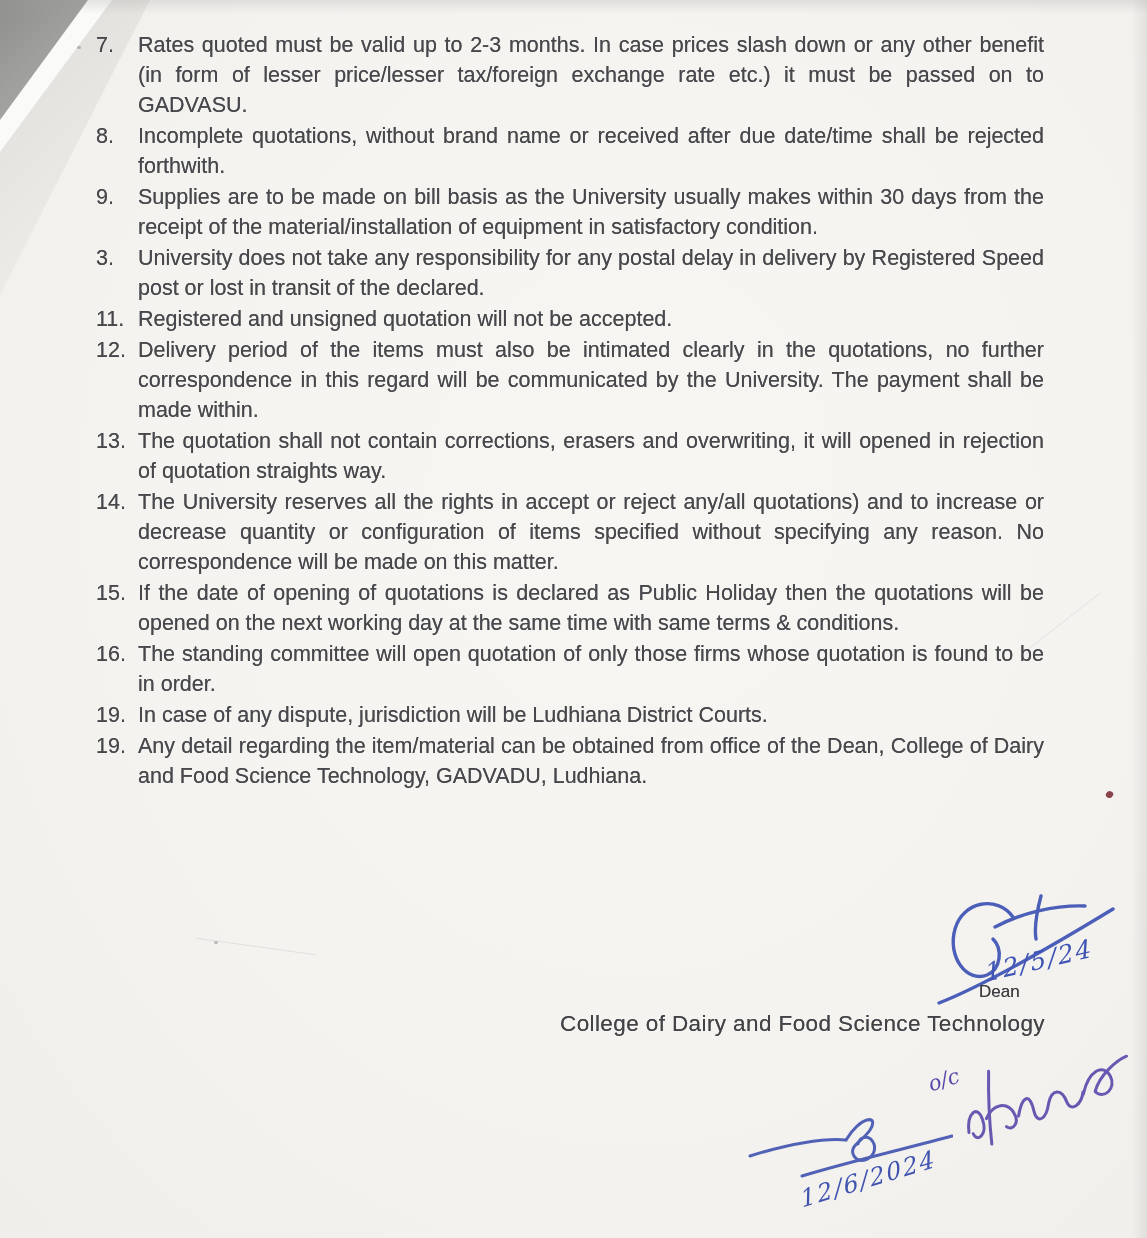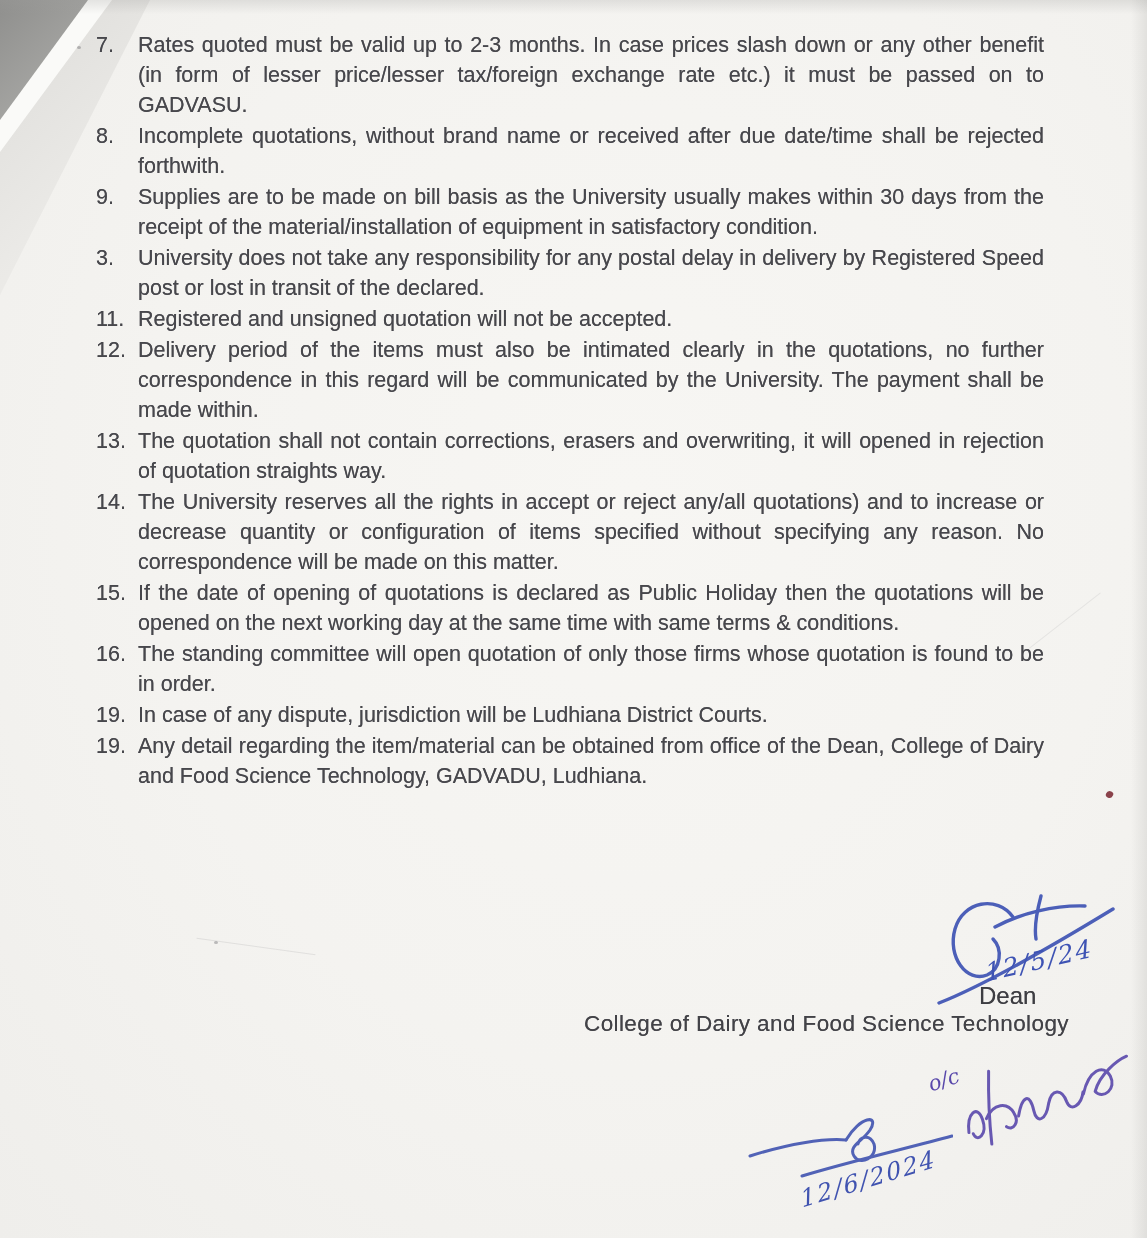--- a/index.html
+++ b/index.html
@@ -39,23 +39,23 @@
     text-shadow:0 0 .4px rgba(71,71,76,.75); }
   .term-num { width:42px; flex-shrink:0; }
   .term-text { flex:1; text-align:justify; }
 
   
   .sig-ink path { fill:none; stroke-linecap:round; stroke-linejoin:round; }
   .dean-sig { position:absolute; left:935px; top:893px; }
   .dean-date { position:absolute; left:984px; top:946px; color:#3e53b4;
     font-family:"DejaVu Serif",serif; font-style:italic; font-size:25px; letter-spacing:2px;
     transform:rotate(-13deg) skewX(-6deg); }
-  .dean-label { position:absolute; left:979px; top:982px; color:#3d3d42; font-size:24px;
+  .dean-label { position:absolute; left:979px; top:982px; color:#3d3d42; font-size:17px;
     text-shadow:0 0 .4px rgba(61,61,66,.75); }
-  .college-line { position:absolute; left:584px; top:1011px; color:#424247; font-size:22.5px;
+  .college-line { position:absolute; left:560px; top:1011px; color:#424247; font-size:22.5px;
     letter-spacing:.4px; text-shadow:0 0 .4px rgba(66,66,71,.75); }
   .oc-sig { position:absolute; left:955px; top:1048px; transform:rotate(-12deg); }
   .oc-label { position:absolute; left:928px; top:1068px; color:#5948ab;
     font-family:"DejaVu Serif",serif; font-style:italic; font-size:21px;
     transform:rotate(-18deg); }
   .bottom-sig { position:absolute; left:748px; top:1112px; }
   .bottom-date { position:absolute; left:798px; top:1165px; color:#4053b0;
     font-family:"DejaVu Serif",serif; font-style:italic; font-size:24px; letter-spacing:2px;
     transform:rotate(-17deg) skewX(-8deg); }
 </style>

